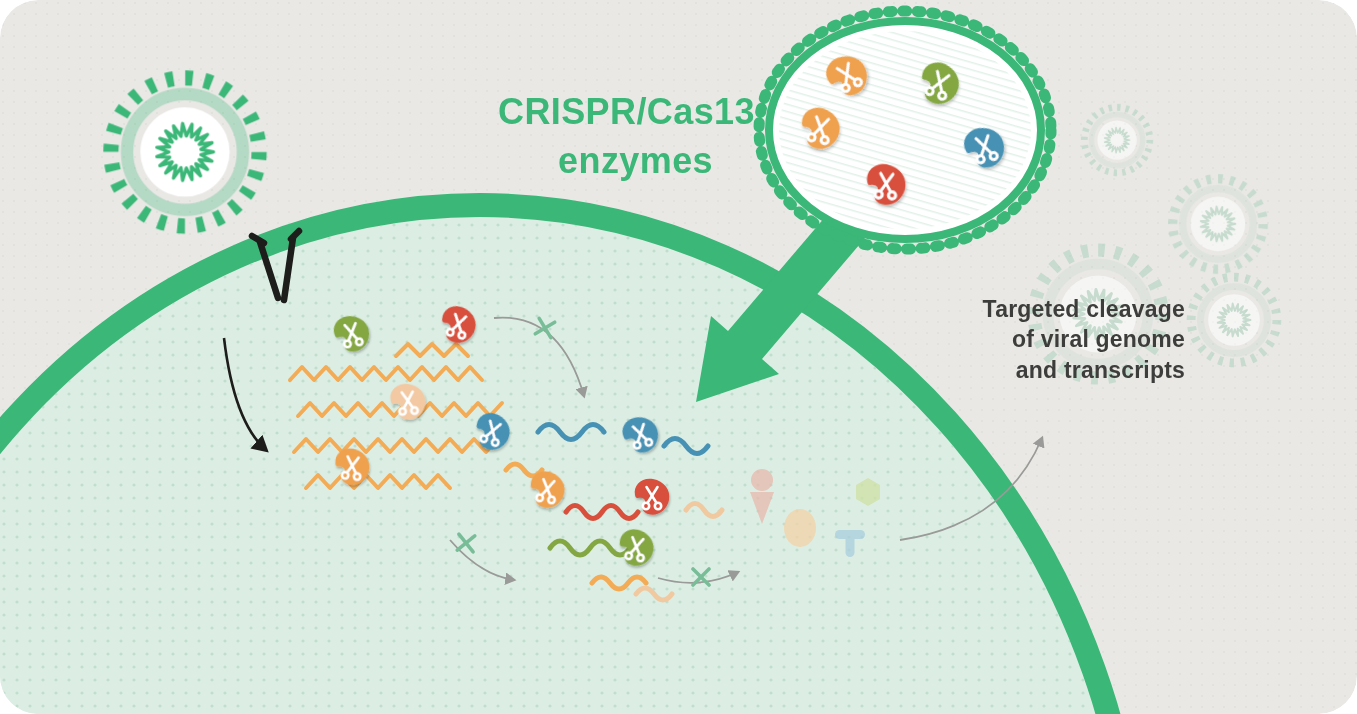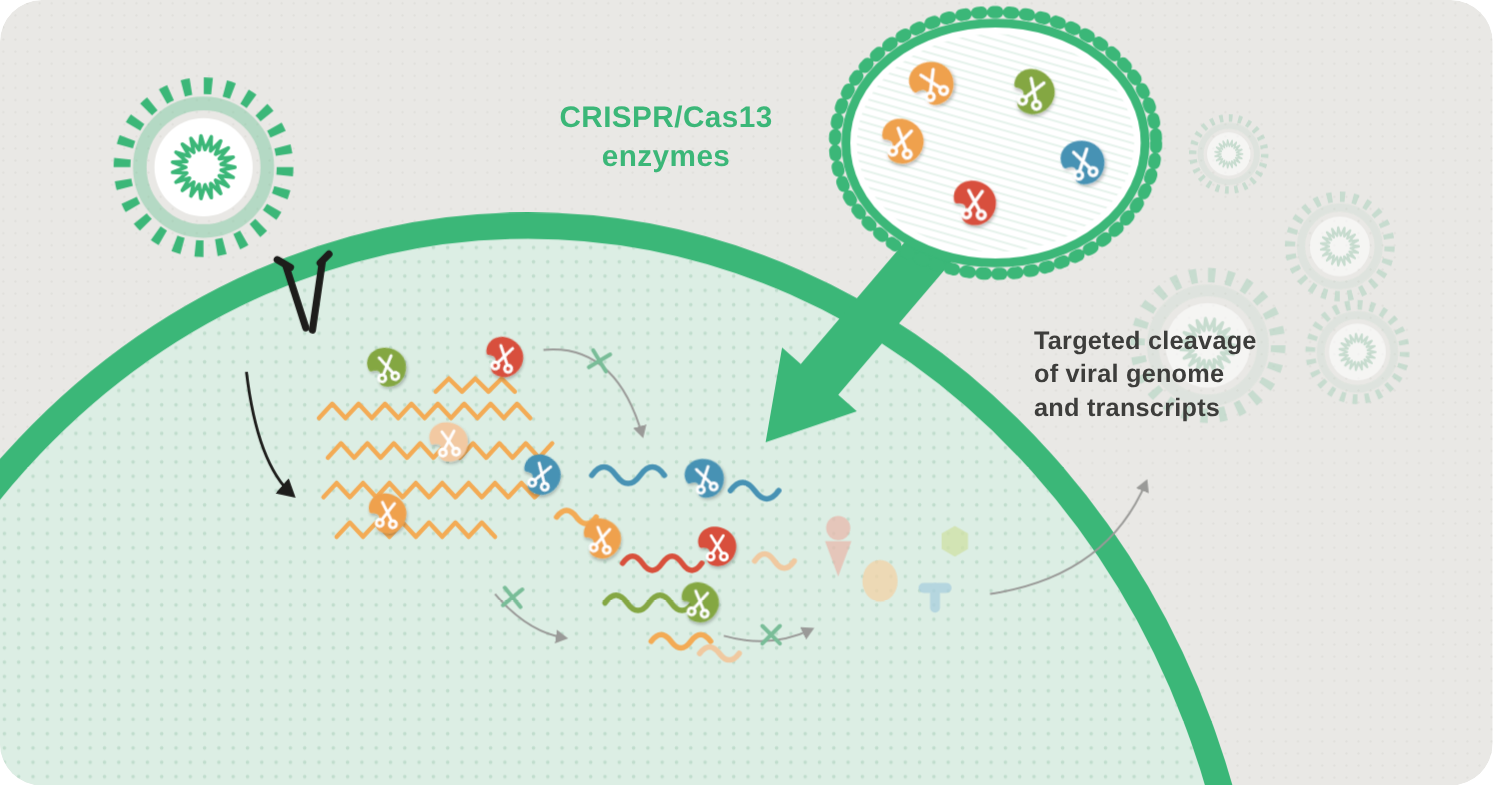--- a/index.html
+++ b/index.html
@@ -1,25 +1,25 @@
 <!DOCTYPE html>
 <html style="--c-background: #e9e8e5; --c-green: #3bb778; --c-cell_fill: #dceee4; --c-cell_dot: #a9cfba; --c-ghost_virus: #abd1bd; --c-enzyme_orange: #efa14d; --c-enzyme_peach: #f2c9a2; --c-enzyme_red: #d8503c; --c-enzyme_blue: #4792b4; --c-enzyme_green: #84a743; --c-rna_orange: #f3ab55; --c-fragment_peach: #f0c9a0; --c-text_dark: #3d3d3b; --c-x_green: #79bd98; --c-arrow_gray: #9a9a98; --c-black: #1d1d1b; --c-debris_red: #e9b8ac; --c-debris_orange: #f3d2a6; --c-debris_green: #cfe0a4; --c-debris_blue: #a9cede;"><head>
 <meta charset="utf-8">
 <style>
   html,body{margin:0;padding:0;background:#ffffff;}
   body{font-family:"Liberation Sans", sans-serif;}
   .stage{position:relative;width:1357px;height:714px;overflow:hidden;}
   .stage svg{position:absolute;left:0;top:0;}
   .label{position:absolute;font-weight:bold;white-space:pre-line;}
   .label.crispr{
-    left:498px;top:88px;width:215px;text-align:center;
-    font-size:27px;line-height:1.35;color:var(--c-green);letter-spacing:.4px;
+    left:498px;top:88px;width:215px;text-align:right;
+    font-size:36px;line-height:1.35;color:var(--c-green);letter-spacing:.4px;
   }
   .label.cleavage{
-    left:940px;top:294px;width:245px;text-align:left;
+    left:940px;top:294px;width:245px;text-align:right;
     font-size:23px;line-height:1.32;color:var(--c-text_dark);letter-spacing:.2px;
   }
 </style>
 </head>
 <body>
 
 <div class="stage">
 
 <svg width="1357" height="714" viewBox="0 0 1357 714">
   <defs>

